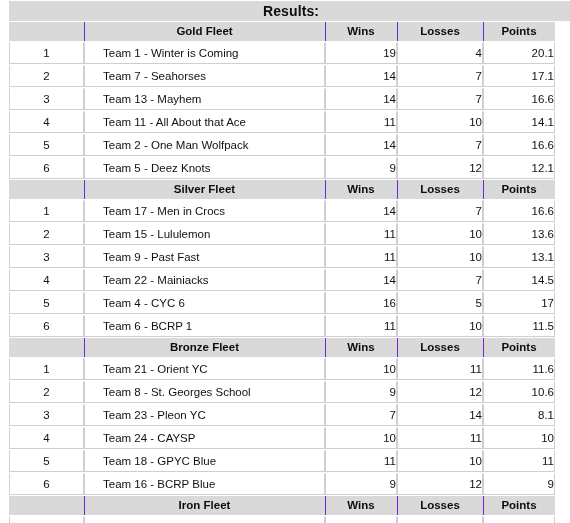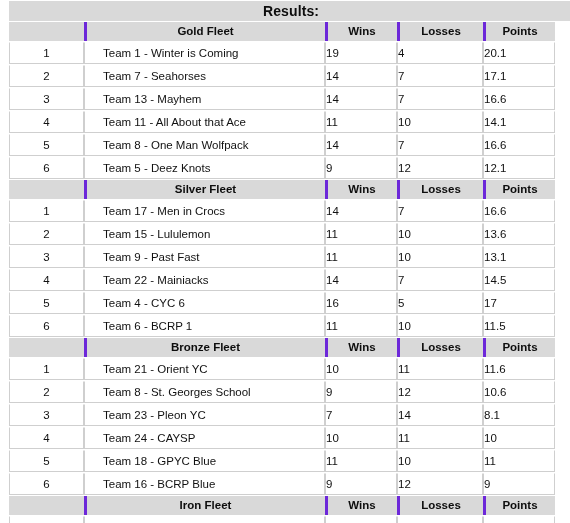--- a/index.html
+++ b/index.html
@@ -82,33 +82,33 @@
   }
   .data-row td.rank {
     text-align: center;
     border-left: 1px solid #cfcfcf;
   }
   .data-row td.team {
     text-align: left;
     padding-left: 18px;
   }
   .data-row td.num {
-    text-align: left;
+    text-align: right;
   }
   .data-row td.pad {
     border: none;
     background: #ffffff;
   }
   .fleet-row td.pad {
     background: #ffffff;
   }
 
   
   .fleet-row td.bordered {
-    border-left: 3px solid #6d28d9;
+    border-left: 1px solid #6d28d9;
     border-right: 1px solid #d9d9d9;
     margin-top: 16px;
   }
 </style>
 </head>
 <body>
 
 <div class="page">
   <table class="results-table">
     <colgroup>
@@ -158,21 +158,21 @@
         <tr class="data-row">
           <td class="rank">4</td>
           <td class="team">Team 11 - All About that Ace</td>
           <td class="num">11</td>
           <td class="num">10</td>
           <td class="num">14.1</td>
           <td class="pad"></td>
         </tr>
         <tr class="data-row">
           <td class="rank">5</td>
-          <td class="team">Team 8 - One Man Wolfpack</td>
+          <td class="team">Team 2 - One Man Wolfpack</td>
           <td class="num">14</td>
           <td class="num">7</td>
           <td class="num">16.6</td>
           <td class="pad"></td>
         </tr>
         <tr class="data-row">
           <td class="rank">6</td>
           <td class="team">Team 5 - Deez Knots</td>
           <td class="num">9</td>
           <td class="num">12</td>

